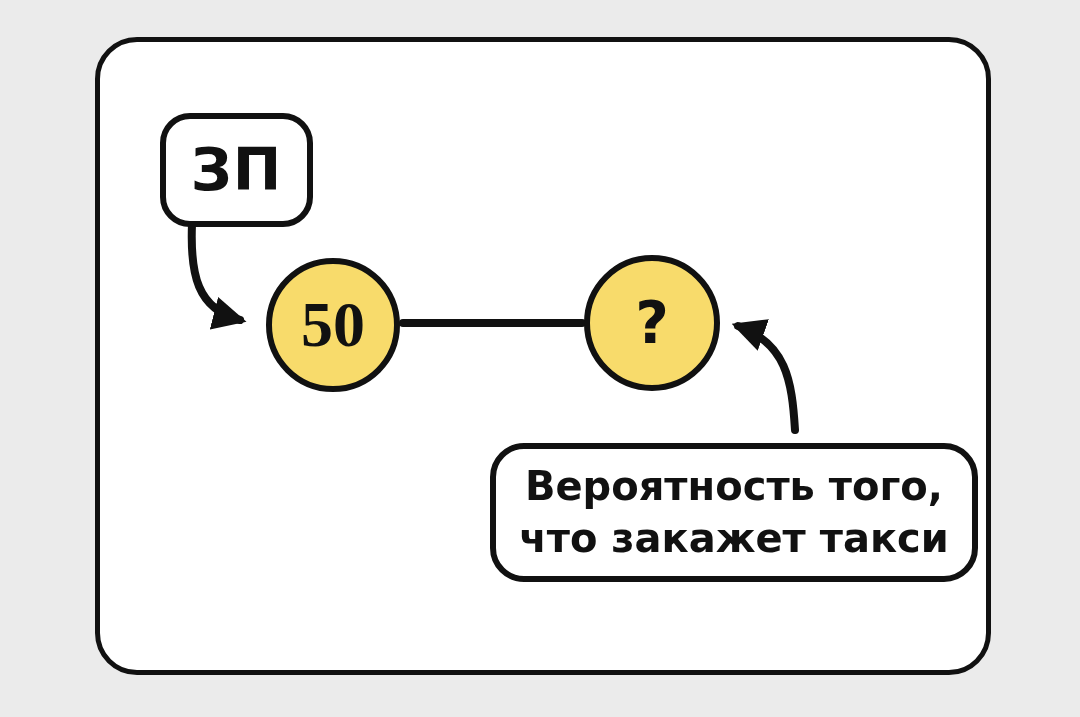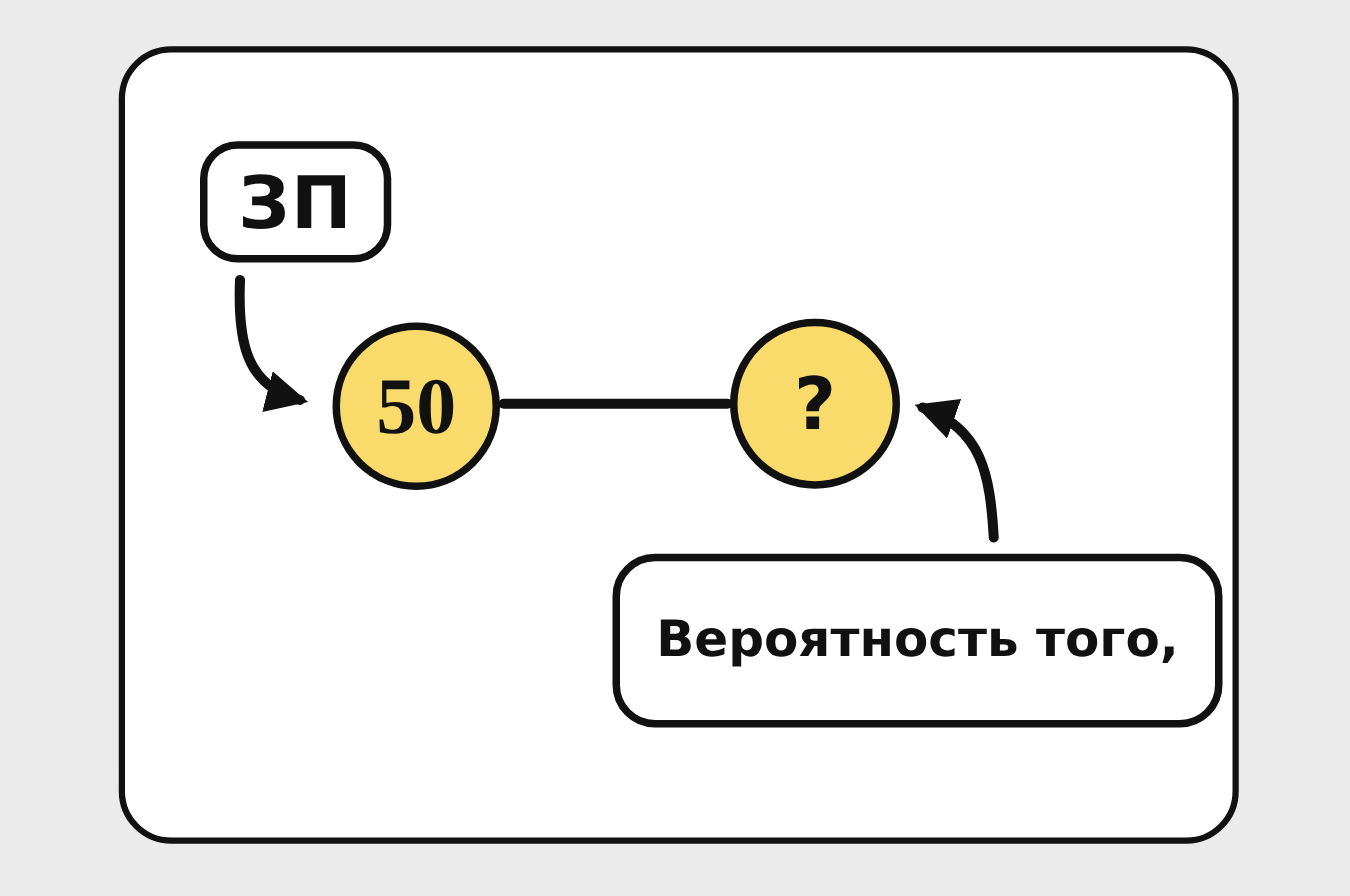--- a/index.html
+++ b/index.html
@@ -48,21 +48,21 @@
     align-items: center;
     justify-content: center;
     background: var(--card-fill);
     border: 6px solid var(--stroke);
     color: var(--stroke);
     font-weight: bold;
     z-index: 3;
   }
   .salary-pill {
     left: 160px; top: 113px;
-    width: 153px; height: 97px;
+    width: 153px; height: 114px;
     border-radius: 30px;
     font-size: 58px;
     letter-spacing: 1px;
   }
   .probability-pill {
     left: 490px; top: 443px;
     width: 488px; height: 139px;
     border-radius: 34px;
     font-size: 40px;
     line-height: 1.28;
@@ -118,15 +118,16 @@
   <div class="node node-salary">
     <span>50</span>
   </div>
 
   <div class="node node-probability">
     <span>?</span>
   </div>
 
   <div class="pill probability-pill">
     <span>Вероятность того,</span>
+    <span>что закажет такси</span>
   </div>
 
 </div>
 
 </body></html>

